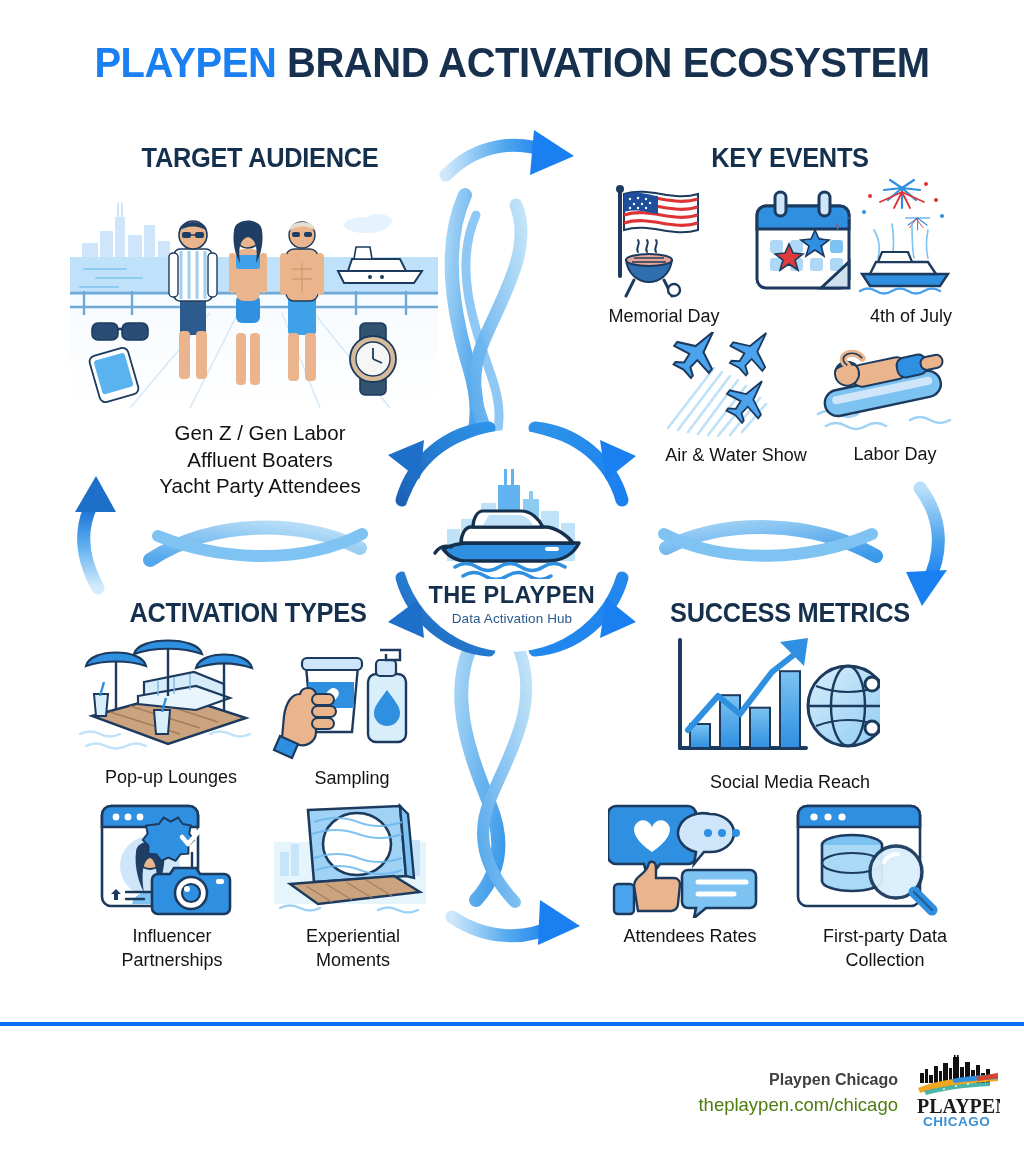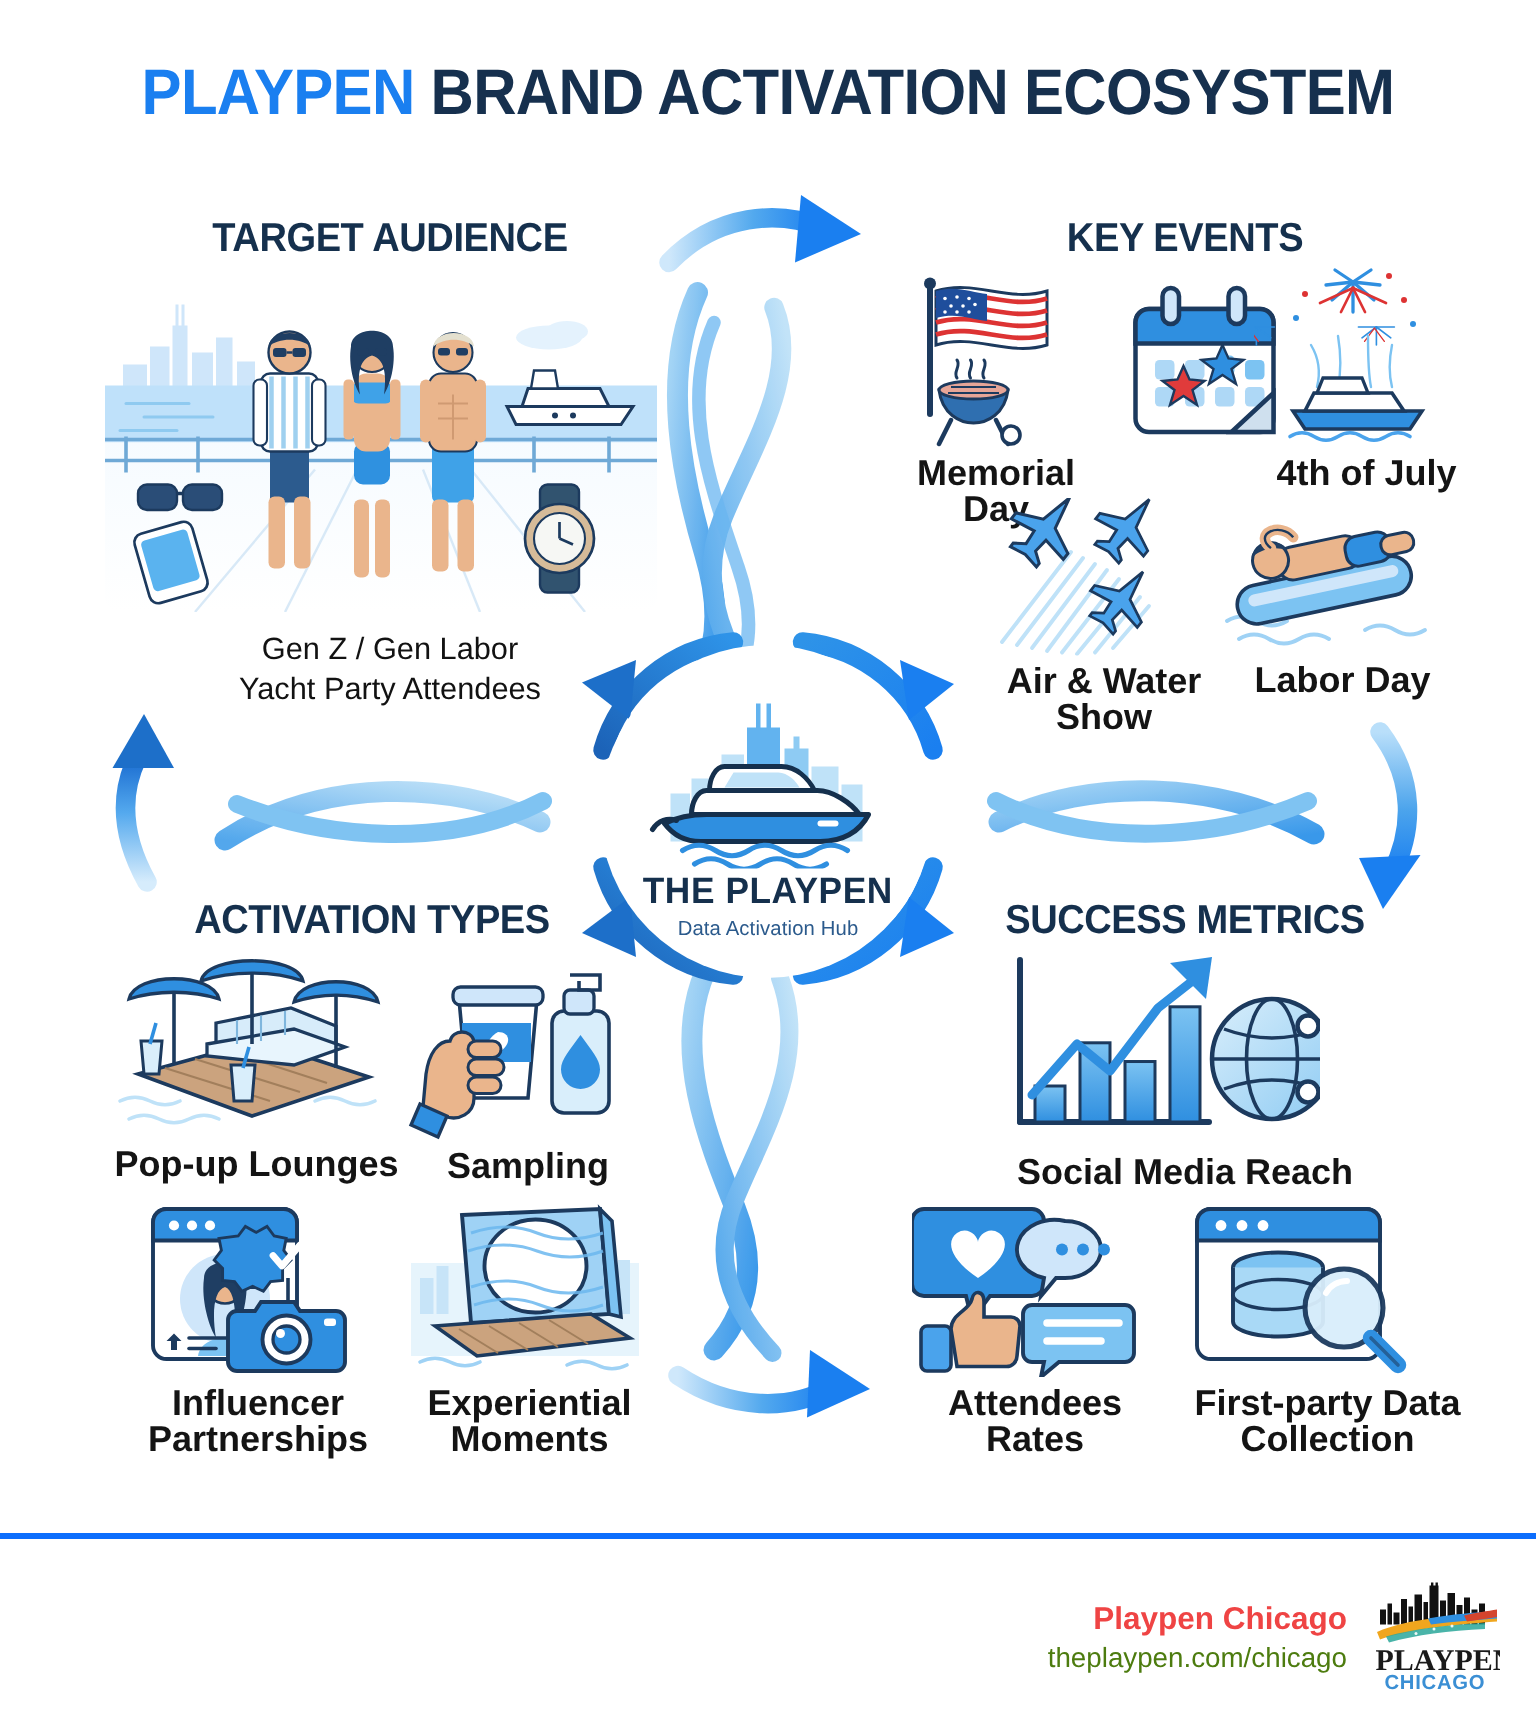--- a/index.html
+++ b/index.html
@@ -49,22 +49,22 @@
   .aud-caption {
     position: absolute; top: 420px; left: 60px; width: 400px;
     text-align: center; font-size: 20.5px; line-height: 26.5px;
     color: #121212; font-weight: 500;
   }
 
   
   .cell { position: absolute; text-align: center; }
   .cell .art { margin: 0 auto; position: relative; }
   .cell .lbl {
-    font-size: 24px; line-height: 24px; color: #141414;
-    font-weight: 700; margin-top: 6px;
+    font-size: 18px; line-height: 24px; color: #141414;
+    font-weight: 400; margin-top: 6px;
   }
 
   
   .hub {
     position: absolute; left: 378px; top: 424px;
     width: 268px; height: 228px;
   }
   .hub-circle {
     position: absolute; left: 22px; top: 6px;
     width: 222px; height: 222px; border-radius: 50%;
@@ -87,21 +87,21 @@
   
   .divider {
     position: absolute; left: 0; top: 1022px;
     width: 1024px; height: 4px; background: #0d6efd;
   }
   .footer {
     position: absolute; right: 24px; top: 1055px;
     display: flex; align-items: center; gap: 16px;
   }
   .footer-text { text-align: right; }
-  .footer-name { font-size: 21px; font-weight: 700; color: #ef4444; line-height: 26px; }
+  .footer-name { font-size: 16px; font-weight: 700; color: #404040; line-height: 26px; }
   .footer-url  { font-size: 18.5px; color: #4d7c0f; line-height: 24px; }
   .footer-logo { width: 86px; height: 74px; position: relative; }
 
   svg { display: block; }
 </style>
 </head>
 <body>
 
 <div class="page">
 
@@ -340,20 +340,21 @@
         <circle cx="303" cy="176" r="23" fill="#d6bb99" stroke="#1c3a5e" stroke-width="1.8"></circle>
         <circle cx="303" cy="176" r="17" fill="#f6f7f4" stroke="#1c3a5e" stroke-width="1.4"></circle>
         <line x1="303" y1="176" x2="303" y2="165" stroke="#1c3a5e" stroke-width="1.8"></line>
         <line x1="303" y1="176" x2="312" y2="180" stroke="#1c3a5e" stroke-width="1.8"></line>
       </g>
     </svg>
   </div>
 
   <div class="aud-caption">
     <div>Gen Z / Gen Labor</div>
+    <div>Affluent Boaters</div>
     <div>Yacht Party Attendees</div>
   </div>
 
   <div class="cell" style="top:180px;left:594px;width:140px;">
     <div class="art">
       <svg width="120" height="118" viewBox="0 0 120 118">
         <line x1="26" y1="10" x2="26" y2="96" stroke="#1c3a5e" stroke-width="4" stroke-linecap="round"></line>
         <circle cx="26" cy="9" r="4" fill="#1c3a5e"></circle>
         <path d="M30,14 C56,6 78,22 104,14 L104,50 C78,58 56,42 30,50 Z" fill="#ffffff" stroke="#1c3a5e" stroke-width="2"></path>
         <g clip-path="none">

